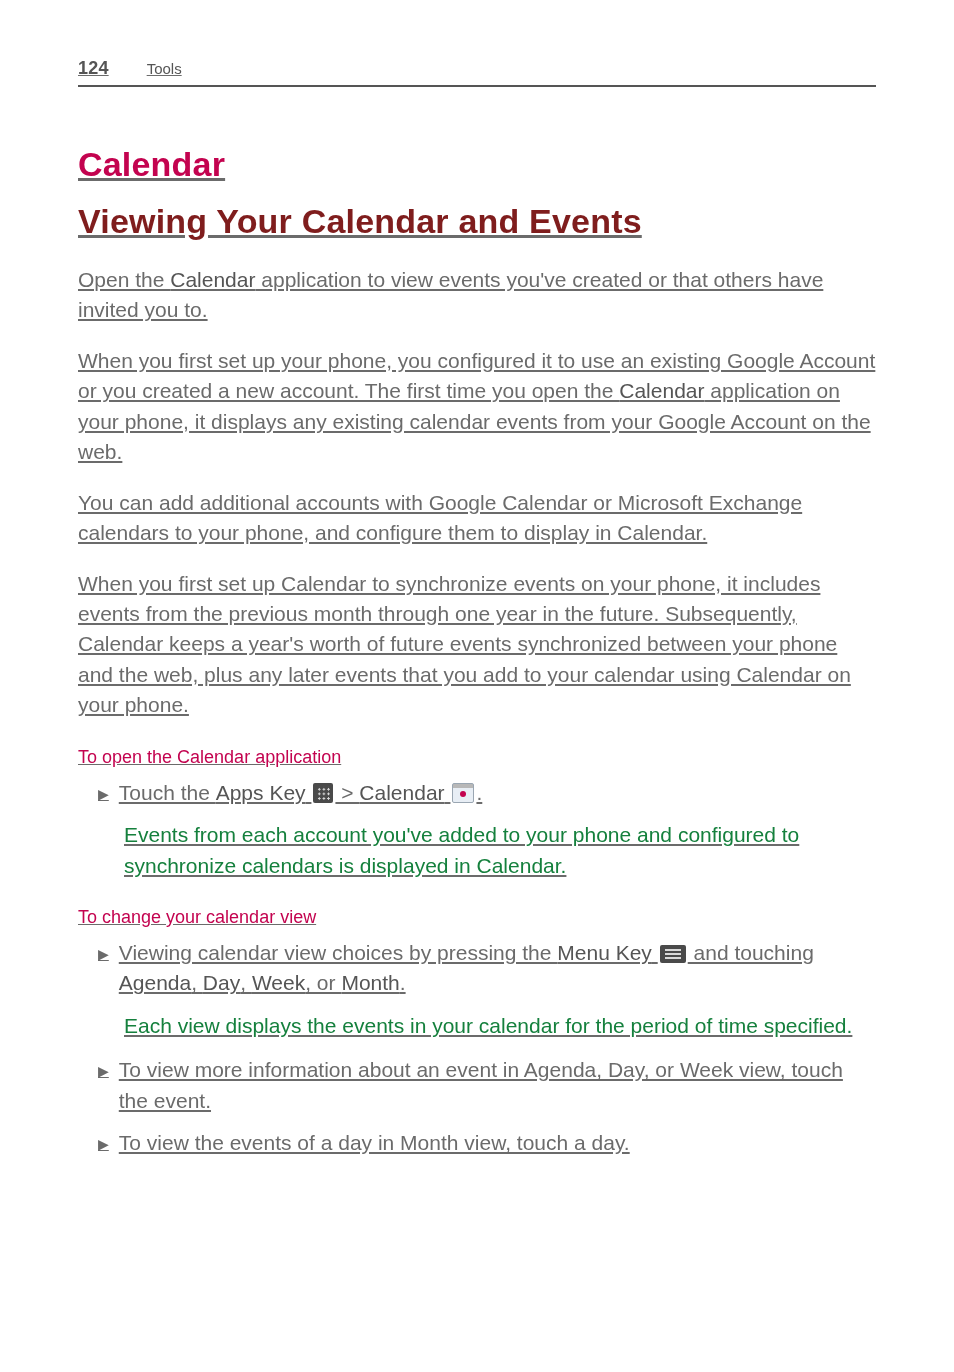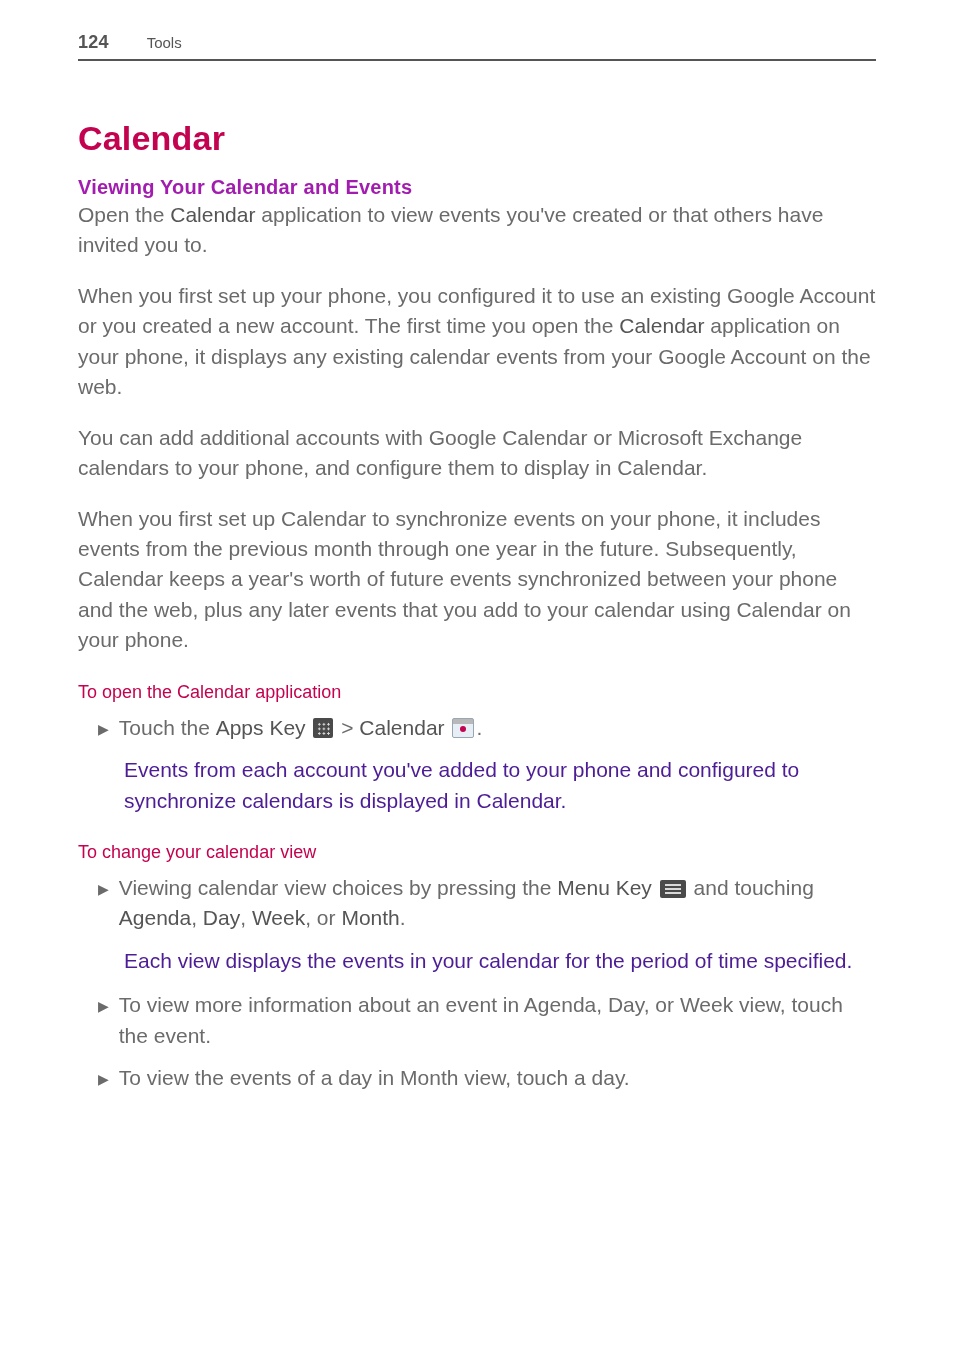--- a/index.html
+++ b/index.html
@@ -10,22 +10,23 @@
     height: 1372px;
     background: #ffffff;
     font-family: "Helvetica Neue", Helvetica, Arial, sans-serif;
     -webkit-font-smoothing: antialiased;
     color: #6b6b6b;
   }
   .page {
     box-sizing: border-box;
     width: 954px;
     height: 1372px;
-    padding: 32px 78px 60px 78px;
-    position: relative;
+    padding: 58px 78px 60px 78px;
+    position: relative;
+    text-decoration: underline;
   }
   .header-row {
     display: flex;
     align-items: baseline;
     gap: 14px;
   }
   .page-number {
     font-size: 18px;
     font-weight: 600;
     color: #555555;
@@ -43,24 +44,24 @@
     margin: 6px 0 0 0;
   }
   .h1 {
     font-size: 34px;
     font-weight: 600;
     color: #c3034f;
     margin: 58px 0 18px 0;
     letter-spacing: 0.2px;
   }
   .h2 {
-    font-size: 20px;
+    font-size: 34px;
     font-weight: 600;
-    color: #a21caf;
-    margin: 18px 0 1px 0;
+    color: #7f1d1d;
+    margin: 18px 0 24px 0;
     letter-spacing: 0.2px;
   }
   .h3 {
     font-size: 18px;
     font-weight: 400;
     color: #c3034f;
     margin: 26px 0 10px 0;
   }
   .body {
     font-size: 21px;
@@ -87,21 +88,21 @@
     font-size: 14px;
     padding-top: 6px;
     flex-shrink: 0;
   }
   .bullet-text {
     flex: 1;
   }
   .sub-body {
     font-size: 21px;
     line-height: 1.45;
-    color: #4c1d95;
+    color: #15803d;
     margin: 0 0 14px 46px;
     font-weight: 300;
   }
   .inline-icon {
     display: inline-flex;
     vertical-align: -3px;
     margin: 0 2px;
   }
   .icon-apps {
     width: 20px;

